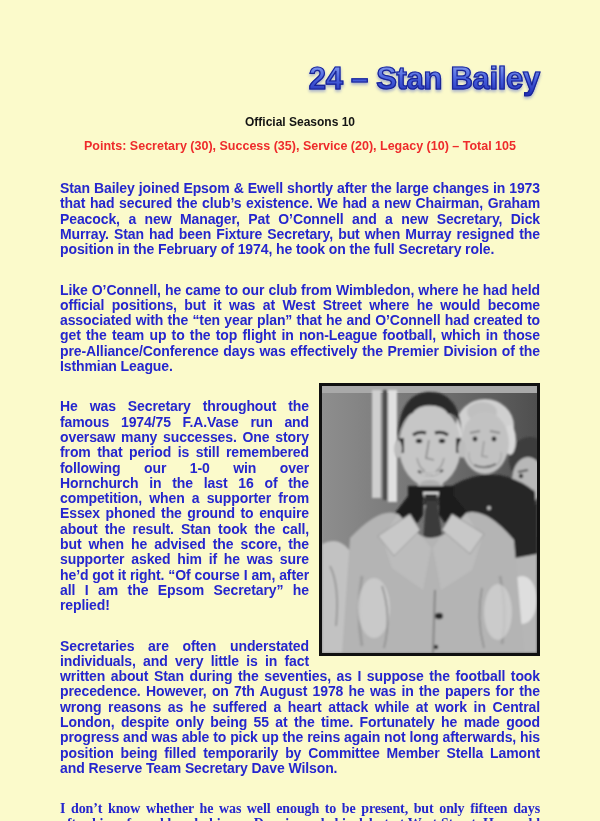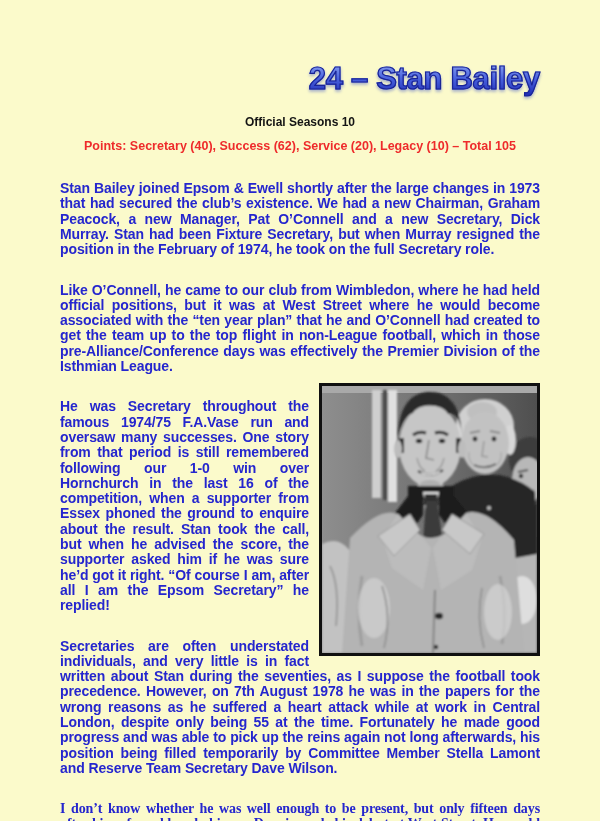--- a/index.html
+++ b/index.html
@@ -65,21 +65,21 @@
     background:#777;
   }
   .photo-frame svg{display:block;width:215px;height:267px;}
 </style>
 </head>
 <body>
 
 <div class="page">
   <h1 class="title">24 – Stan Bailey</h1>
   <div class="subtitle">Official Seasons 10</div>
-  <div class="points">Points: Secretary (40), Success (62), Service (20), Legacy (10) – Total 105</div>
+  <div class="points">Points: Secretary (30), Success (35), Service (20), Legacy (10) – Total 105</div>
 
   <div class="article">
     <p>Stan Bailey joined Epsom &amp; Ewell shortly after the large changes in 1973 that had secured the club’s existence. We had a new Chairman, Graham Peacock, a new Manager, Pat O’Connell and a new Secretary, Dick Murray. Stan had been Fixture Secretary, but when Murray resigned the position in the February of 1974, he took on the full Secretary role.</p>
     <p>Like O’Connell, he came to our club from Wimbledon, where he had held official positions, but it was at West Street where he would become associated with the “ten year plan” that he and O’Connell had created to get the team up to the top flight in non-League football, which in those pre-Alliance/Conference days was effectively the Premier Division of the Isthmian League.</p>
 
     <div>
       <figure class="photo-frame" role="img" aria-label="Black and white photograph of Stan Bailey smiling, wearing a light raincoat with dark collar, white shirt and dark tie, with an elderly white-haired man and another man standing behind him">
         <svg viewBox="0 0 215 267" xmlns="http://www.w3.org/2000/svg">
           <defs>
             <linearGradient id="wall" x1="0" y1="0" x2="1" y2="0">

